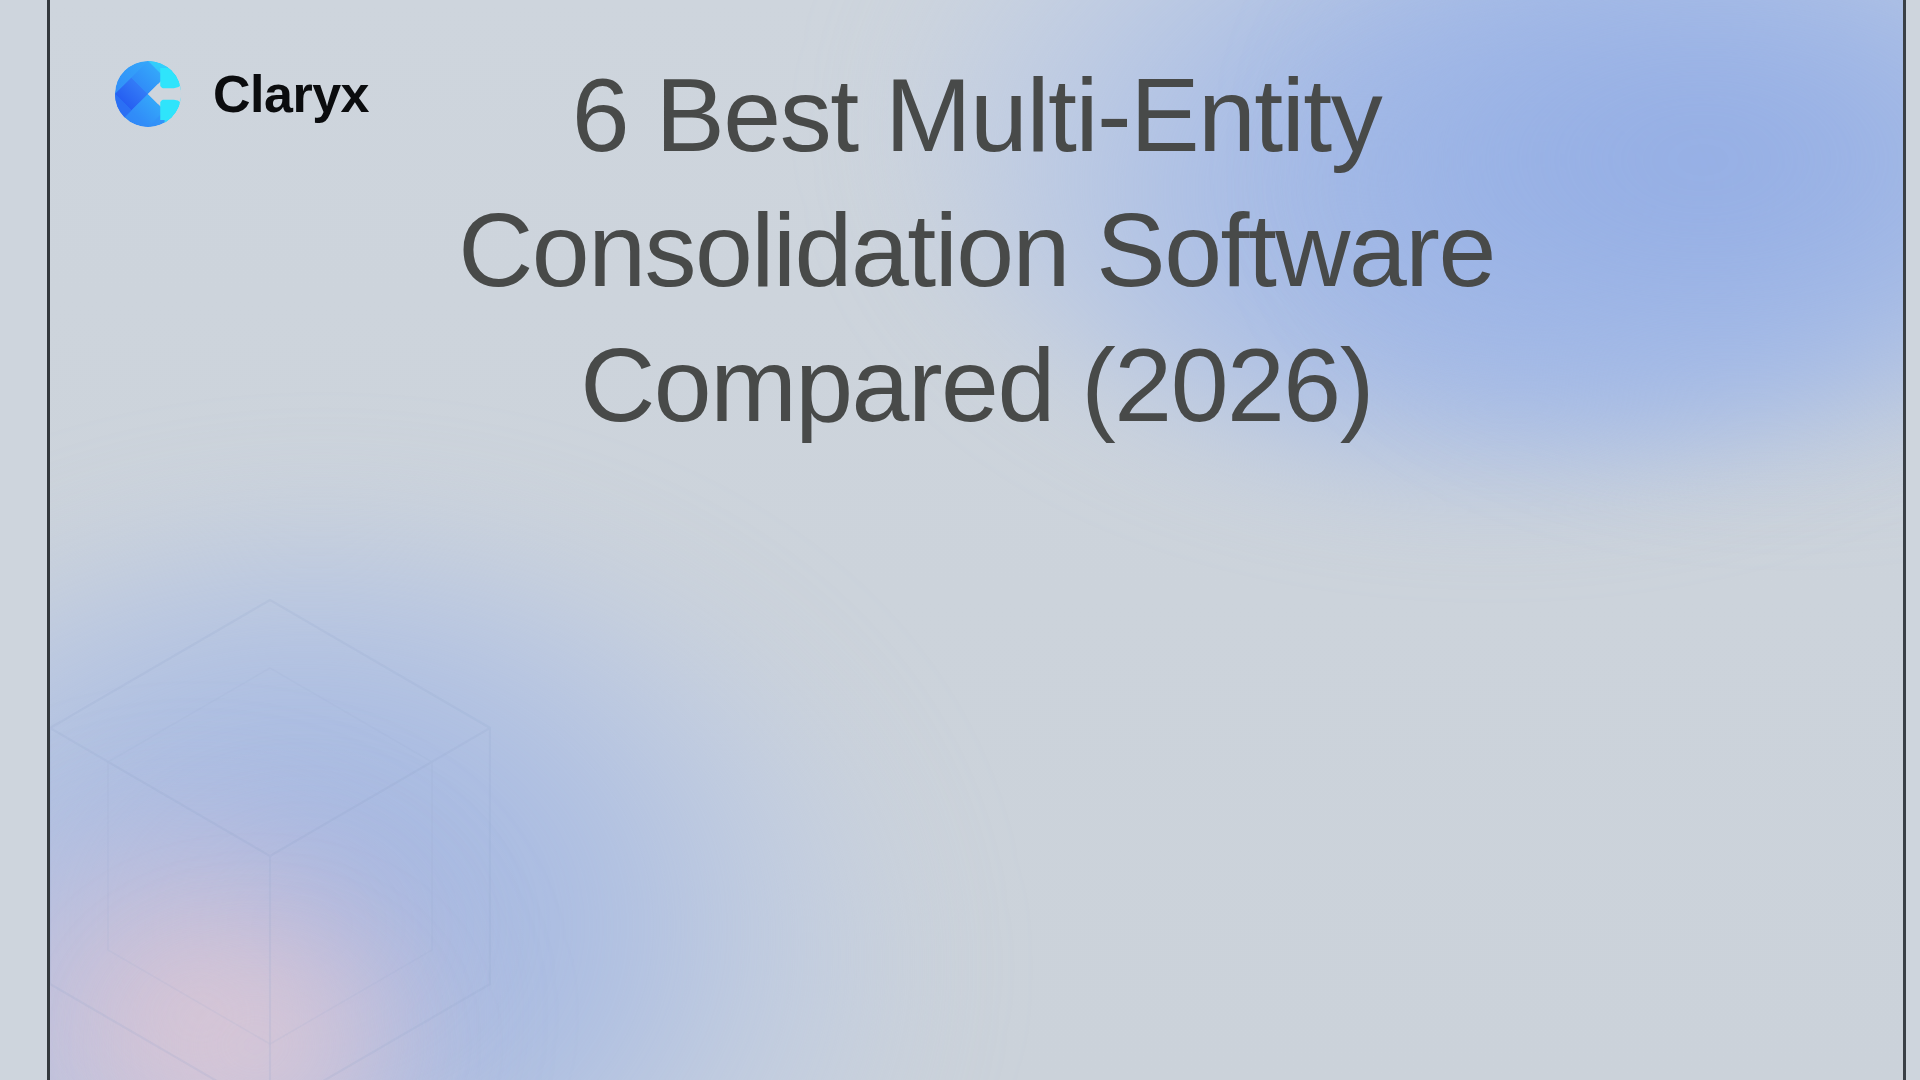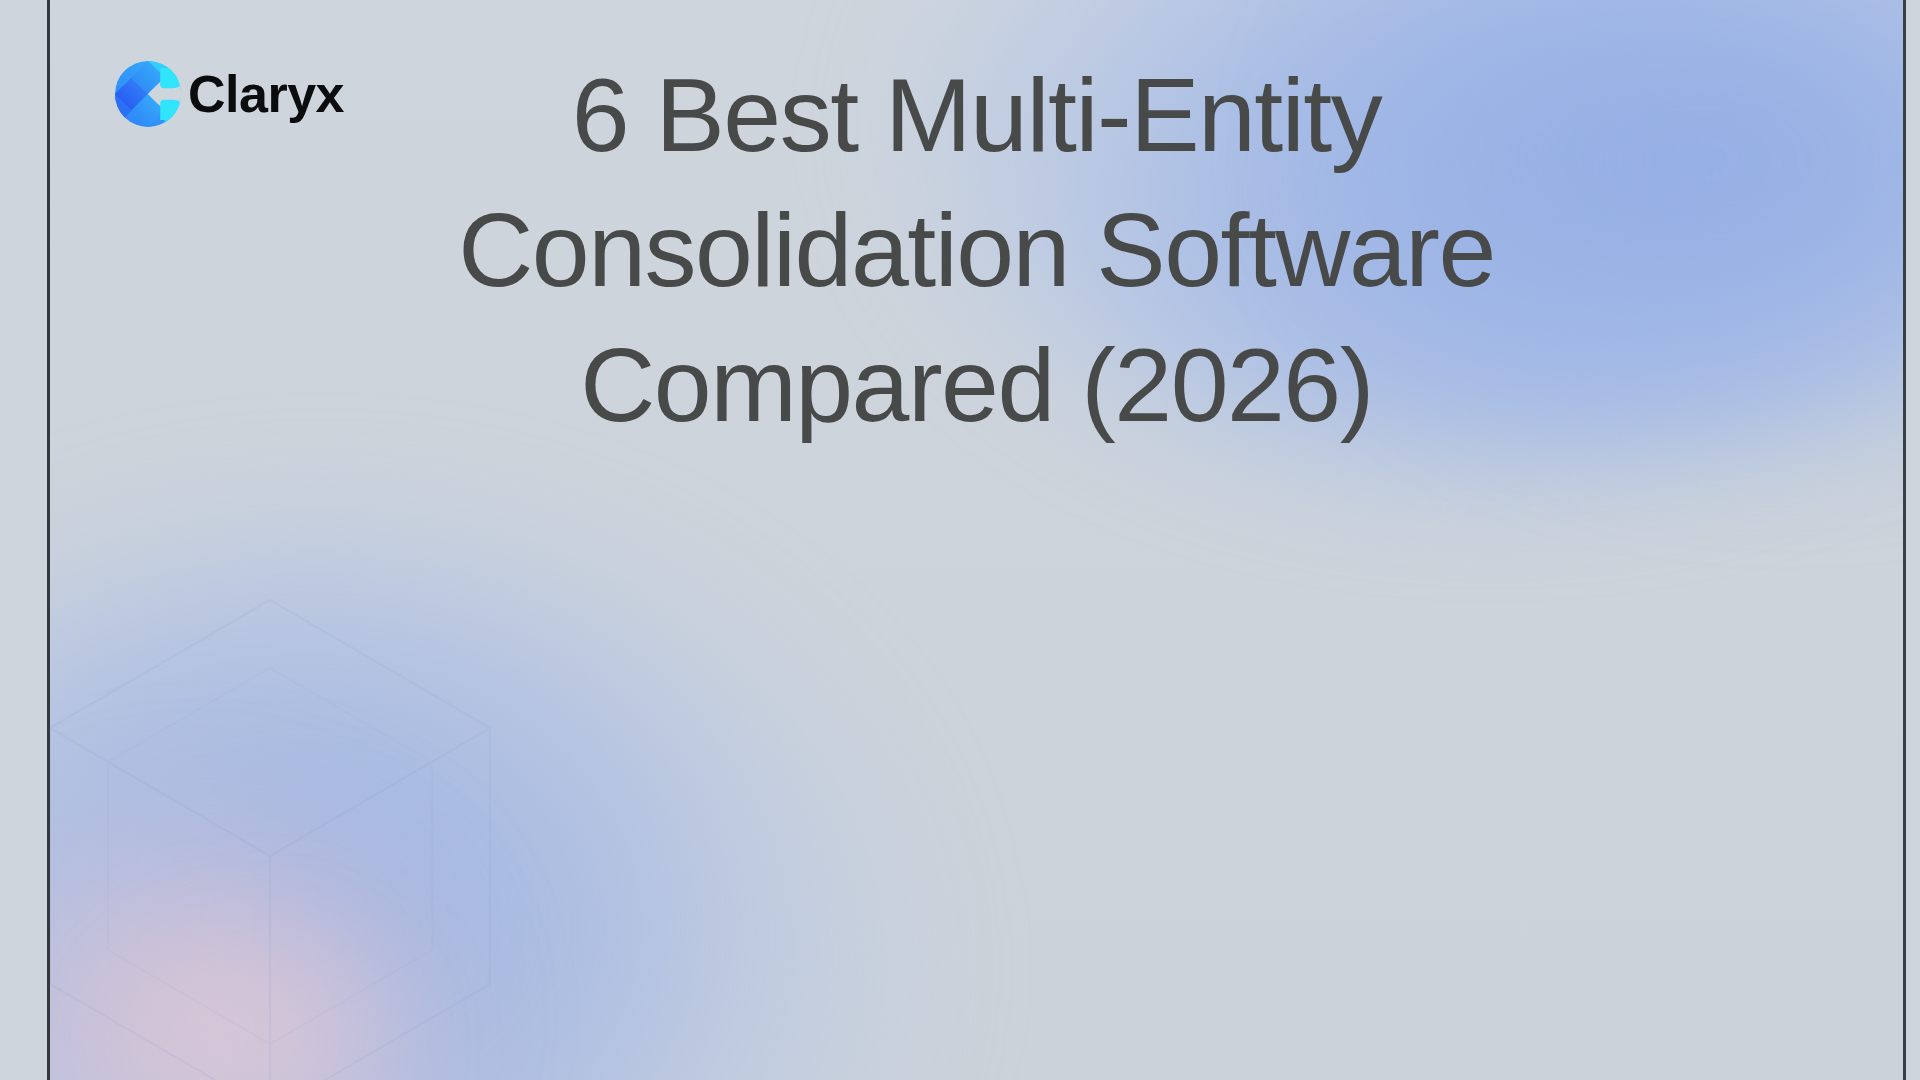--- a/index.html
+++ b/index.html
@@ -145,21 +145,21 @@
   }
   .iso-cube svg { width: 100%; height: 100%; display: block; }
 
   
   .logo {
     position: absolute;
     left: 62px;
     top: 58px;
     display: flex;
     align-items: center;
-    gap: 4px;
+    gap: 29px;
     z-index: 20;
   }
   .logo-mark {
     width: 72px;
     height: 72px;
     flex: 0 0 72px;
   }
   .logo-mark svg { display: block; width: 72px; height: 72px; }
   .logo-word {
     font-family: "Liberation Sans", sans-serif;

